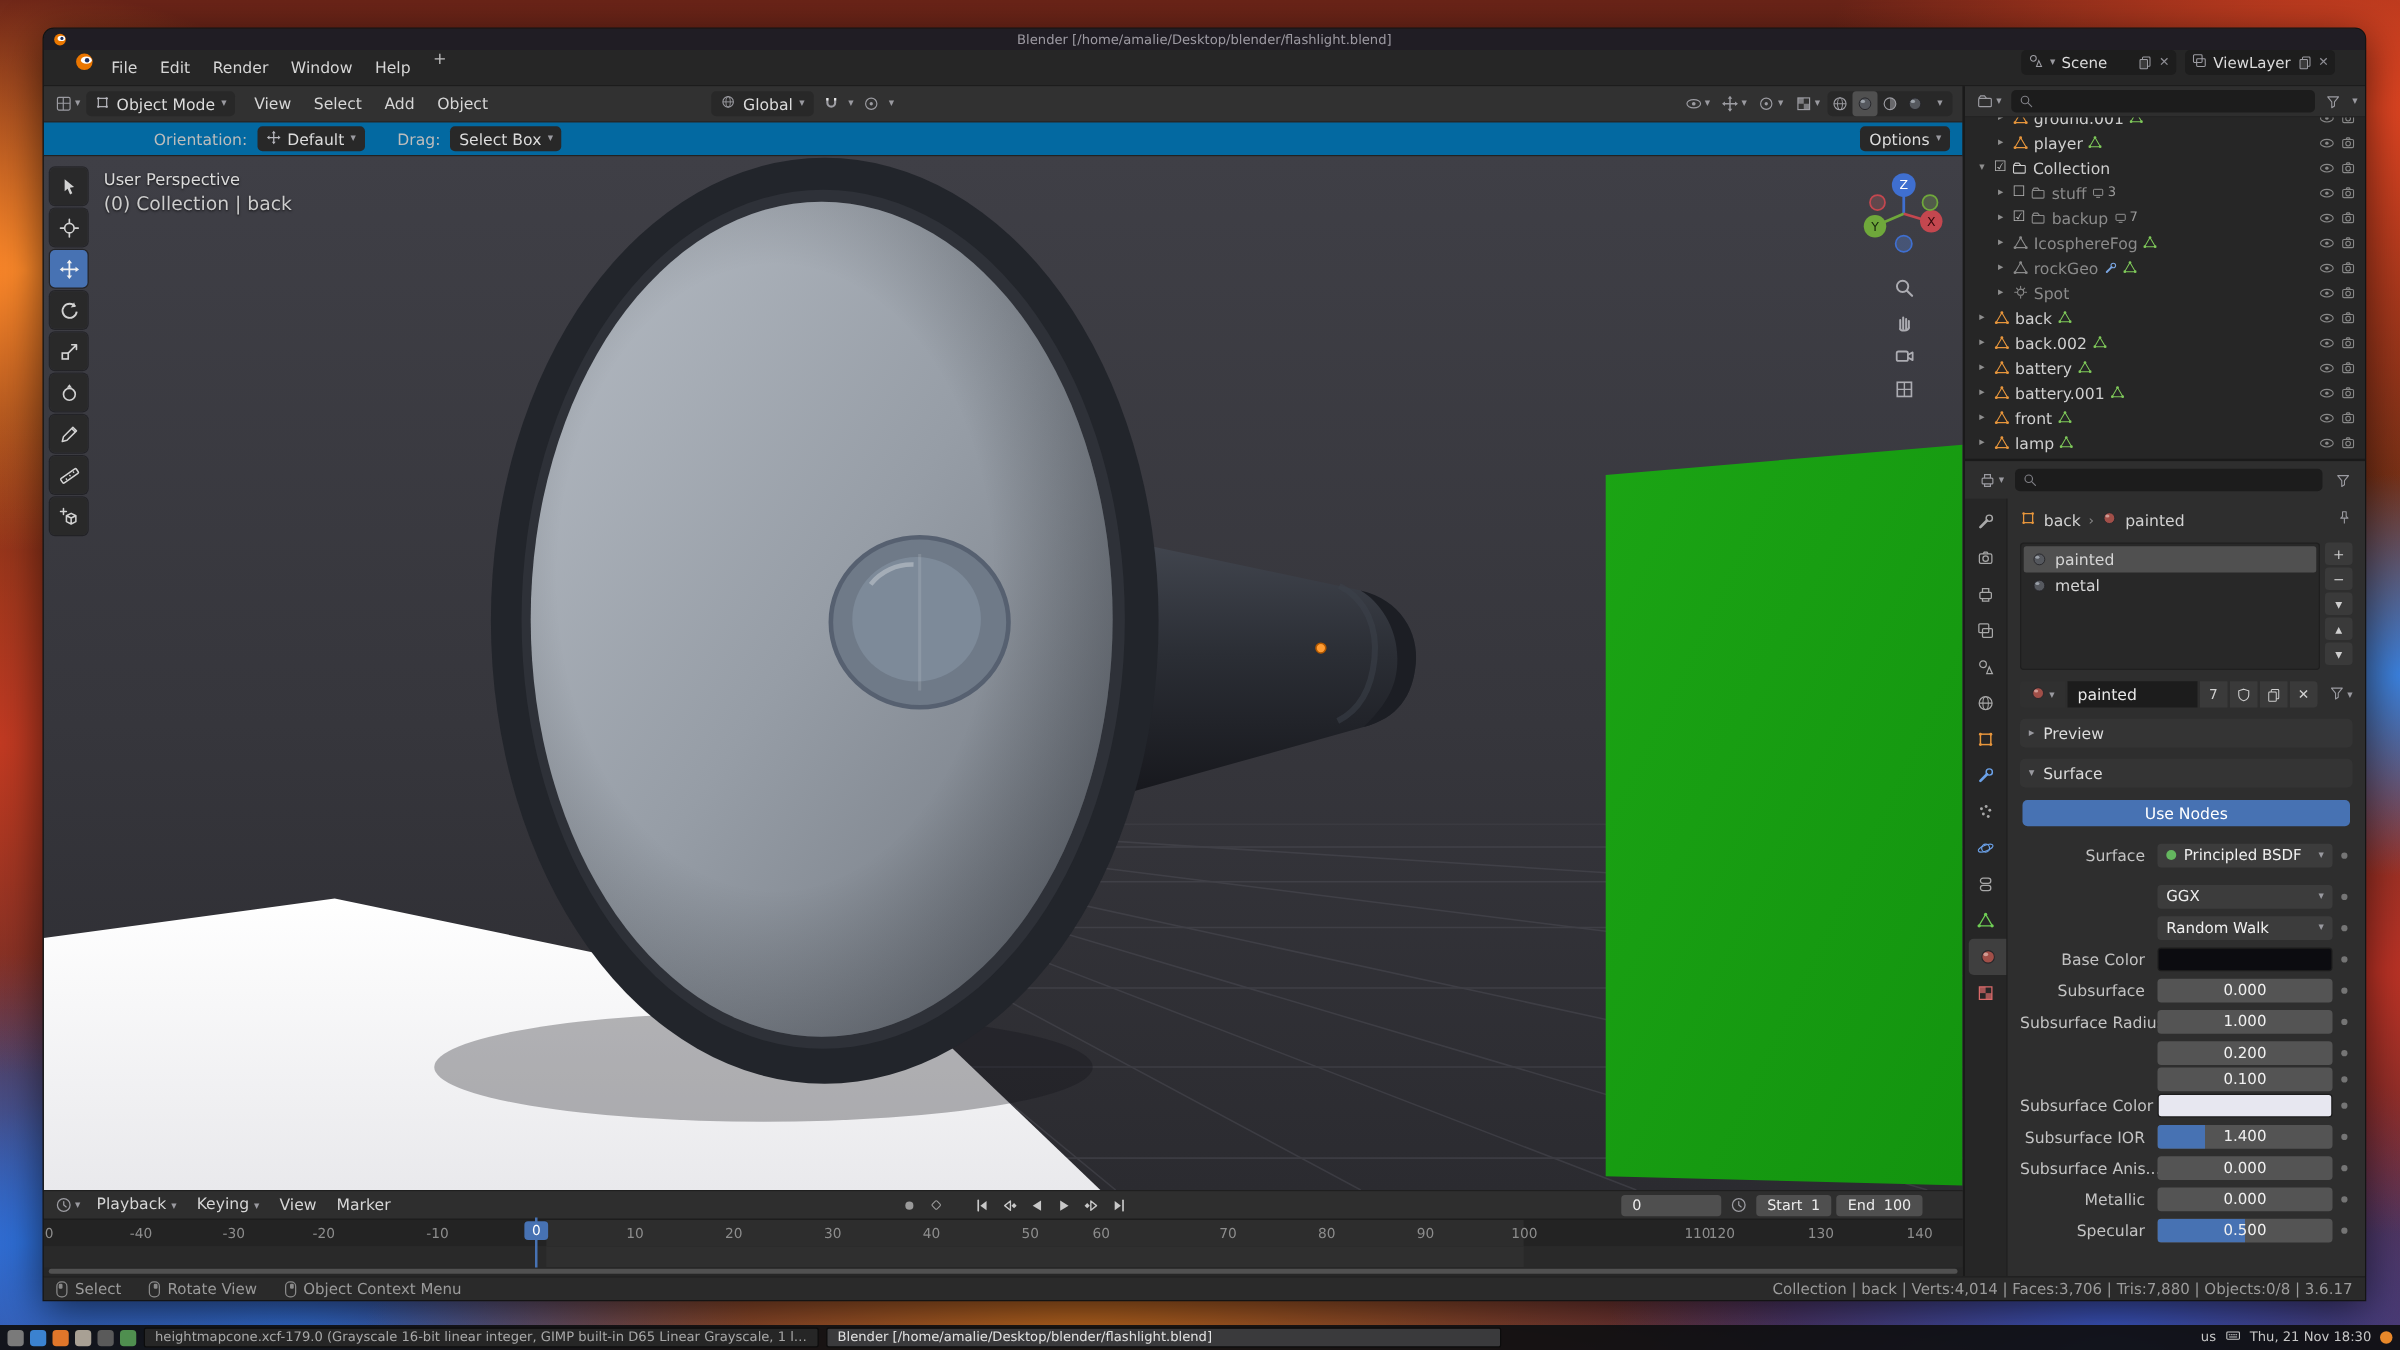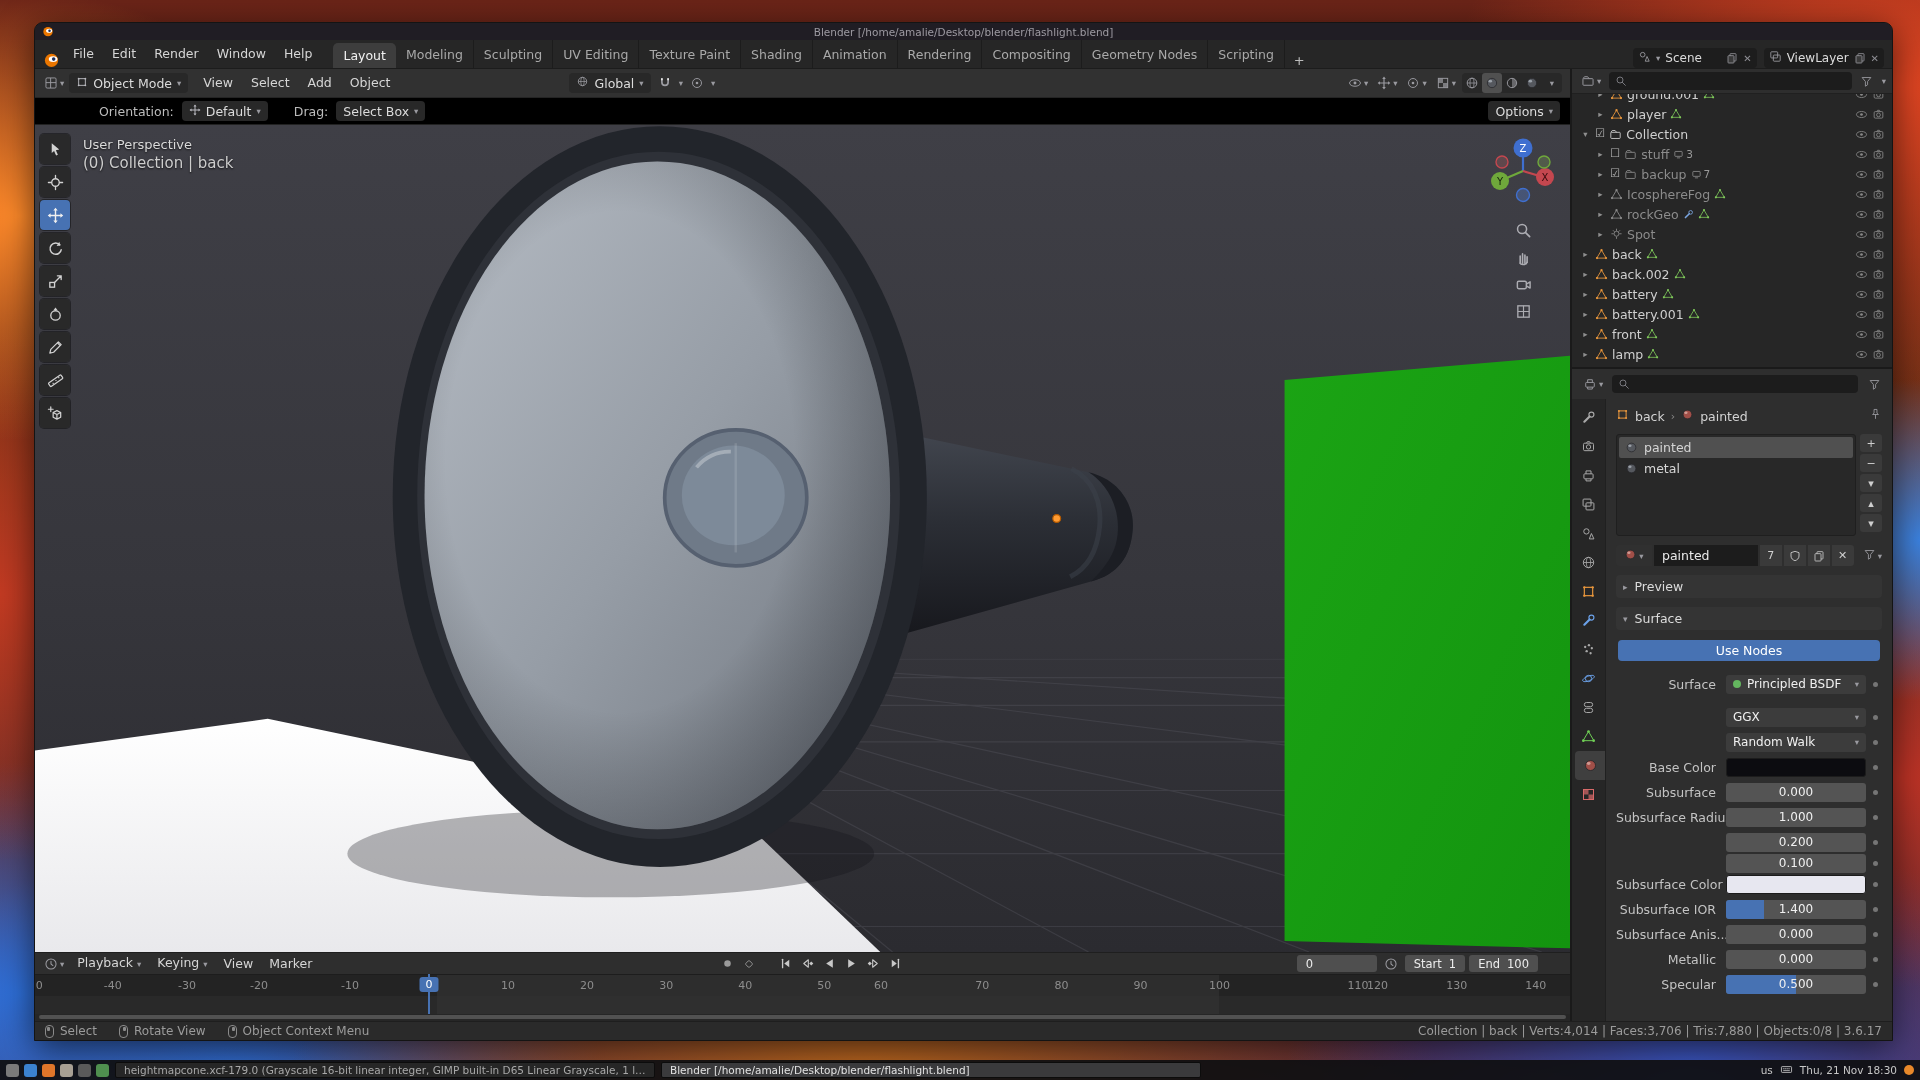--- a/index.html
+++ b/index.html
@@ -33,21 +33,21 @@
   .tb-dot{width:10px;height:10px;border-radius:50%;background:#e8882a;}
 
   
   .window{position:absolute;left:34px;top:22px;width:1859px;height:1019px;background:#2b2b2b;
     border-radius:9px 9px 0 0;border:1px solid #141414;box-shadow:0 8px 34px rgba(0,0,0,.6);
     display:flex;flex-direction:column;overflow:hidden;z-index:10;}
   .titlebar{flex:0 0 17px;background:#201d24;display:flex;align-items:center;justify-content:center;
     position:relative;color:#9d9aa2;font-size:10.5px;}
   .titlebar .tb-ic{position:absolute;left:7px;top:2px;}
 
-  .topbar{flex:0 0 29px;background:#262626;border-bottom:1px solid #1c1c1c;display:flex;align-items:flex-end;padding:0 8px;}
+  .topbar{flex:0 0 29px;background:#262626;border-bottom:1px solid #1c1c1c;display:flex;align-items:flex-start;padding:0 24px;}
   .logo{margin-right:4px;display:flex;}
   .menus{display:flex;align-items:center;}
   .menu-item{padding:0 9px;font-size:12.5px;color:#d6d6d6;line-height:28px;}
   .ws-tabs{display:flex;align-items:stretch;margin-left:12px;height:100%;}
   .ws-tab{padding:0 10px;font-size:12.5px;color:#a9a9a9;display:flex;align-items:center;
     border-right:1px solid rgba(0,0,0,.25);}
   .ws-tab.active{background:#3d3d3d;color:#f2f2f2;border-radius:5px 5px 0 0;margin-top:3px;border-right:none;}
   .ws-add{padding:0 9px;color:#bdbdbd;display:flex;align-items:center;font-size:13px;}
   .topbar-right{margin-left:auto;display:flex;align-items:center;gap:7px;}
   .id-sel{display:flex;align-items:center;background:#1d1d1d;border-radius:4px;height:20px;padding:0 5px;gap:5px;
@@ -62,22 +62,22 @@
   .widget{background:#282828;height:20px;border-radius:4px;display:inline-flex;align-items:center;gap:5px;
     padding:0 7px;font-size:12.5px;color:#dcdcdc;white-space:nowrap;}
   .chev{font-size:8.5px;color:#9a9aa0;}
   .vph-menus{display:flex;margin-left:4px;}
   .vph-mid{display:flex;align-items:center;gap:4px;margin-left:168px;}
   .vph-right{margin-left:auto;display:flex;align-items:center;gap:3px;margin-right:2px;}
   .iconbtn{height:20px;min-width:20px;border-radius:3px;display:inline-flex;align-items:center;justify-content:center;gap:2px;padding:0 3px;}
   .grp{display:flex;background:#282828;border-radius:4px;}
   .grp .iconbtn.active{background:#505050;}
 
-  .tools-row{flex:0 0 27px;background:#000000;border-bottom:1px solid #222;display:flex;align-items:center;
-    gap:8px;padding-left:64px;font-size:12.5px;color:#bcbcbc;}
+  .tools-row{flex:0 0 27px;background:#0369a1;border-bottom:1px solid #222;display:flex;align-items:center;
+    gap:8px;padding-left:88px;font-size:12.5px;color:#bcbcbc;}
   .tools-right{margin-left:auto;margin-right:10px;}
 
   .vp{flex:1;position:relative;min-height:0;background:#333338;}
   .vp-canvas{position:absolute;inset:0;width:100%;height:100%;display:block;}
   .vp-toolbar{position:absolute;left:5px;top:9px;display:flex;flex-direction:column;gap:3px;}
   .toolbtn{width:30px;height:30px;background:rgba(40,40,40,.93);border-radius:4px;display:flex;align-items:center;
     justify-content:center;box-shadow:0 0 0 1px rgba(0,0,0,.4);}
   .toolbtn.active{background:var(--accent,#4772b3);}
   .vp-text{position:absolute;left:48px;top:10px;color:#dadada;font-size:13px;line-height:19px;
     text-shadow:0 1px 2px rgba(0,0,0,.75);}
@@ -196,33 +196,20 @@
           <ellipse cx="10.7" cy="8.6" rx="4.6" ry="3.1" fill="#ffffff"></ellipse>
           <circle cx="11.3" cy="8.6" r="1.9" fill="#1c2f5e"></circle>
         </svg>
       </span>
     <div class="menus" id="topbar-menus">
         <div class="menu-item">File</div>
         <div class="menu-item">Edit</div>
         <div class="menu-item">Render</div>
         <div class="menu-item">Window</div>
         <div class="menu-item">Help</div>
-      </div>
-    <div class="ws-tabs" id="ws-tabs">
-        <div class="ws-tab active">Layout</div>
-        <div class="ws-tab">Modeling</div>
-        <div class="ws-tab">Sculpting</div>
-        <div class="ws-tab">UV Editing</div>
-        <div class="ws-tab">Texture Paint</div>
-        <div class="ws-tab">Shading</div>
-        <div class="ws-tab">Animation</div>
-        <div class="ws-tab">Rendering</div>
-        <div class="ws-tab">Compositing</div>
-        <div class="ws-tab">Geometry Nodes</div>
-        <div class="ws-tab">Scripting</div>
       </div>
     <span class="ws-add">+</span>
     <div class="topbar-right">
       <div class="id-sel">
         <span id="scene-icon"><svg width="13" height="13" viewBox="0 0 18 18">
               <circle cx="6.5" cy="6.5" r="3.2" fill="none" stroke="#9c9ca2" stroke-width="1.2"></circle>
               <path d="M10 15.5l2.5-6.5 3 6.5Z" fill="none" stroke="#9c9ca2" stroke-width="1.2"></path>
             </svg></span>
           <span class="chev">▾</span>
         <span class="name">Scene</span>

